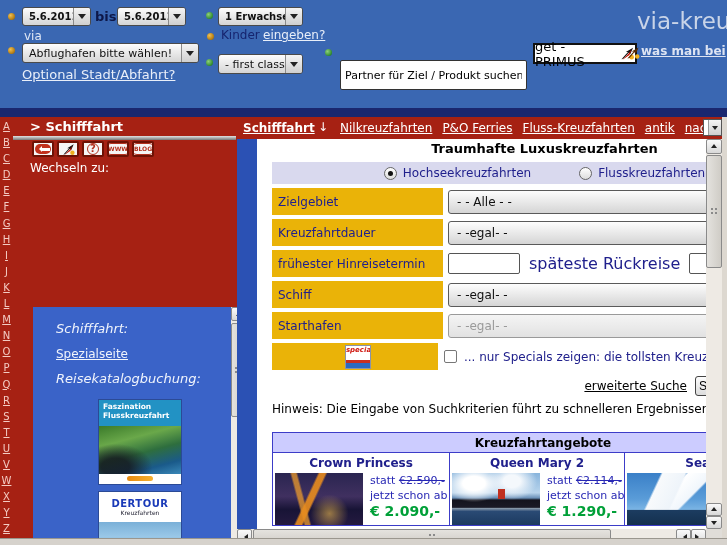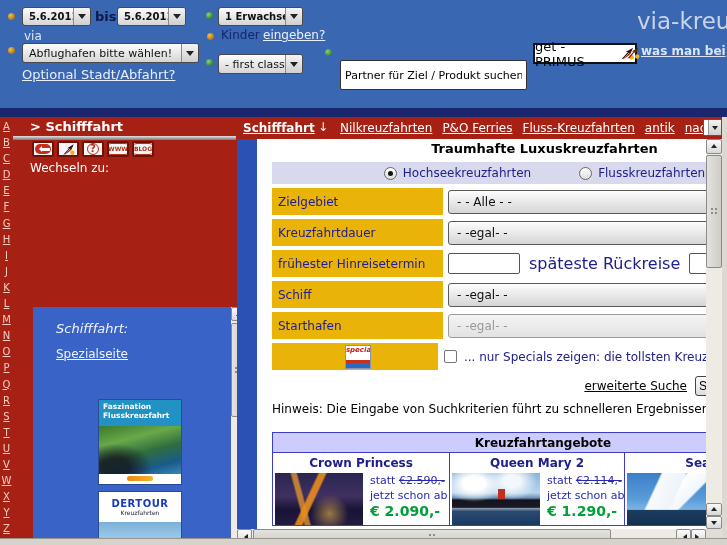--- a/index.html
+++ b/index.html
@@ -347,20 +347,21 @@
       </div>
       <div class="s-icon">
         <span class="oval" style="font-size:6px">BLOG</span>
       </div>
     </div>
     <div class="sb-wechseln">Wechseln zu:</div>
 
     <div class="side-panel">
       <span class="sp-italic" style="top:14px">Schifffahrt:</span>
       <span class="sp-link" style="top:40px">Spezialseite</span>
+      <span class="sp-italic" style="top:64px">Reisekatalogbuchung:</span>
 
       <div class="catalog" style="top:93px;height:84px">
         <div class="cat1-head">
           <div>Faszination</div>
           <div>Flusskreuzfahrt</div>
         </div>
         <div class="cat1-body"></div>
         <div class="cat1-foot"></div>
       </div>
 

